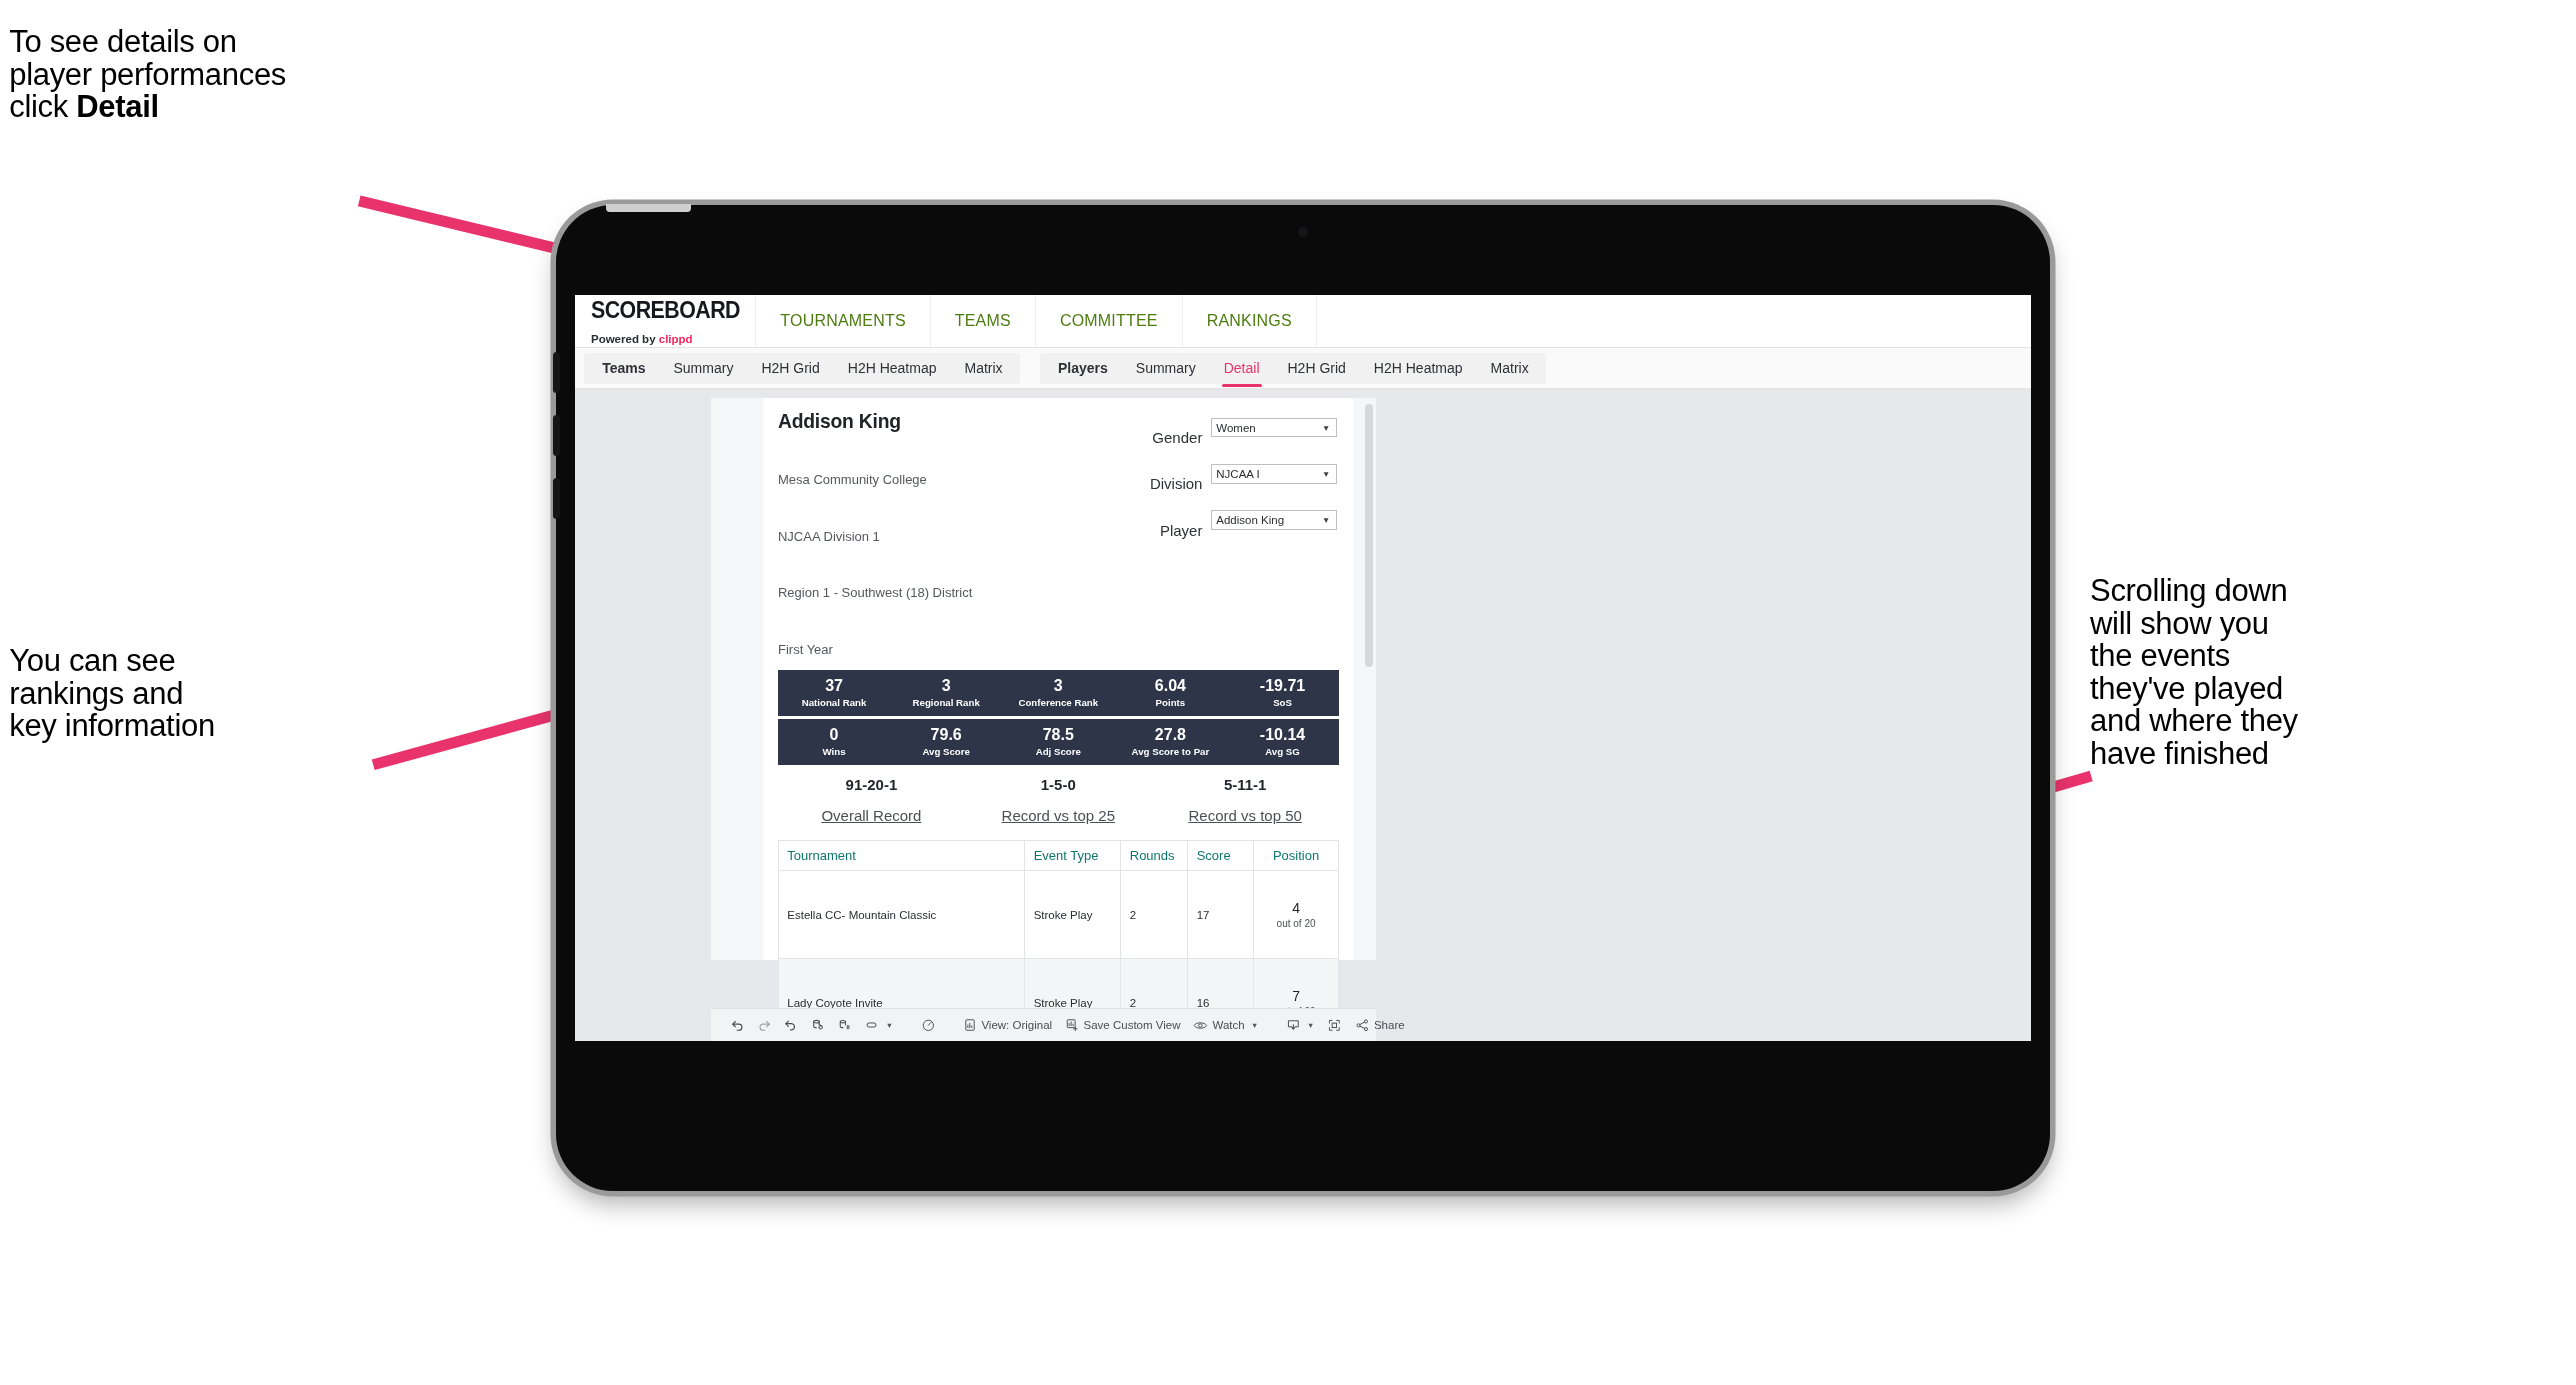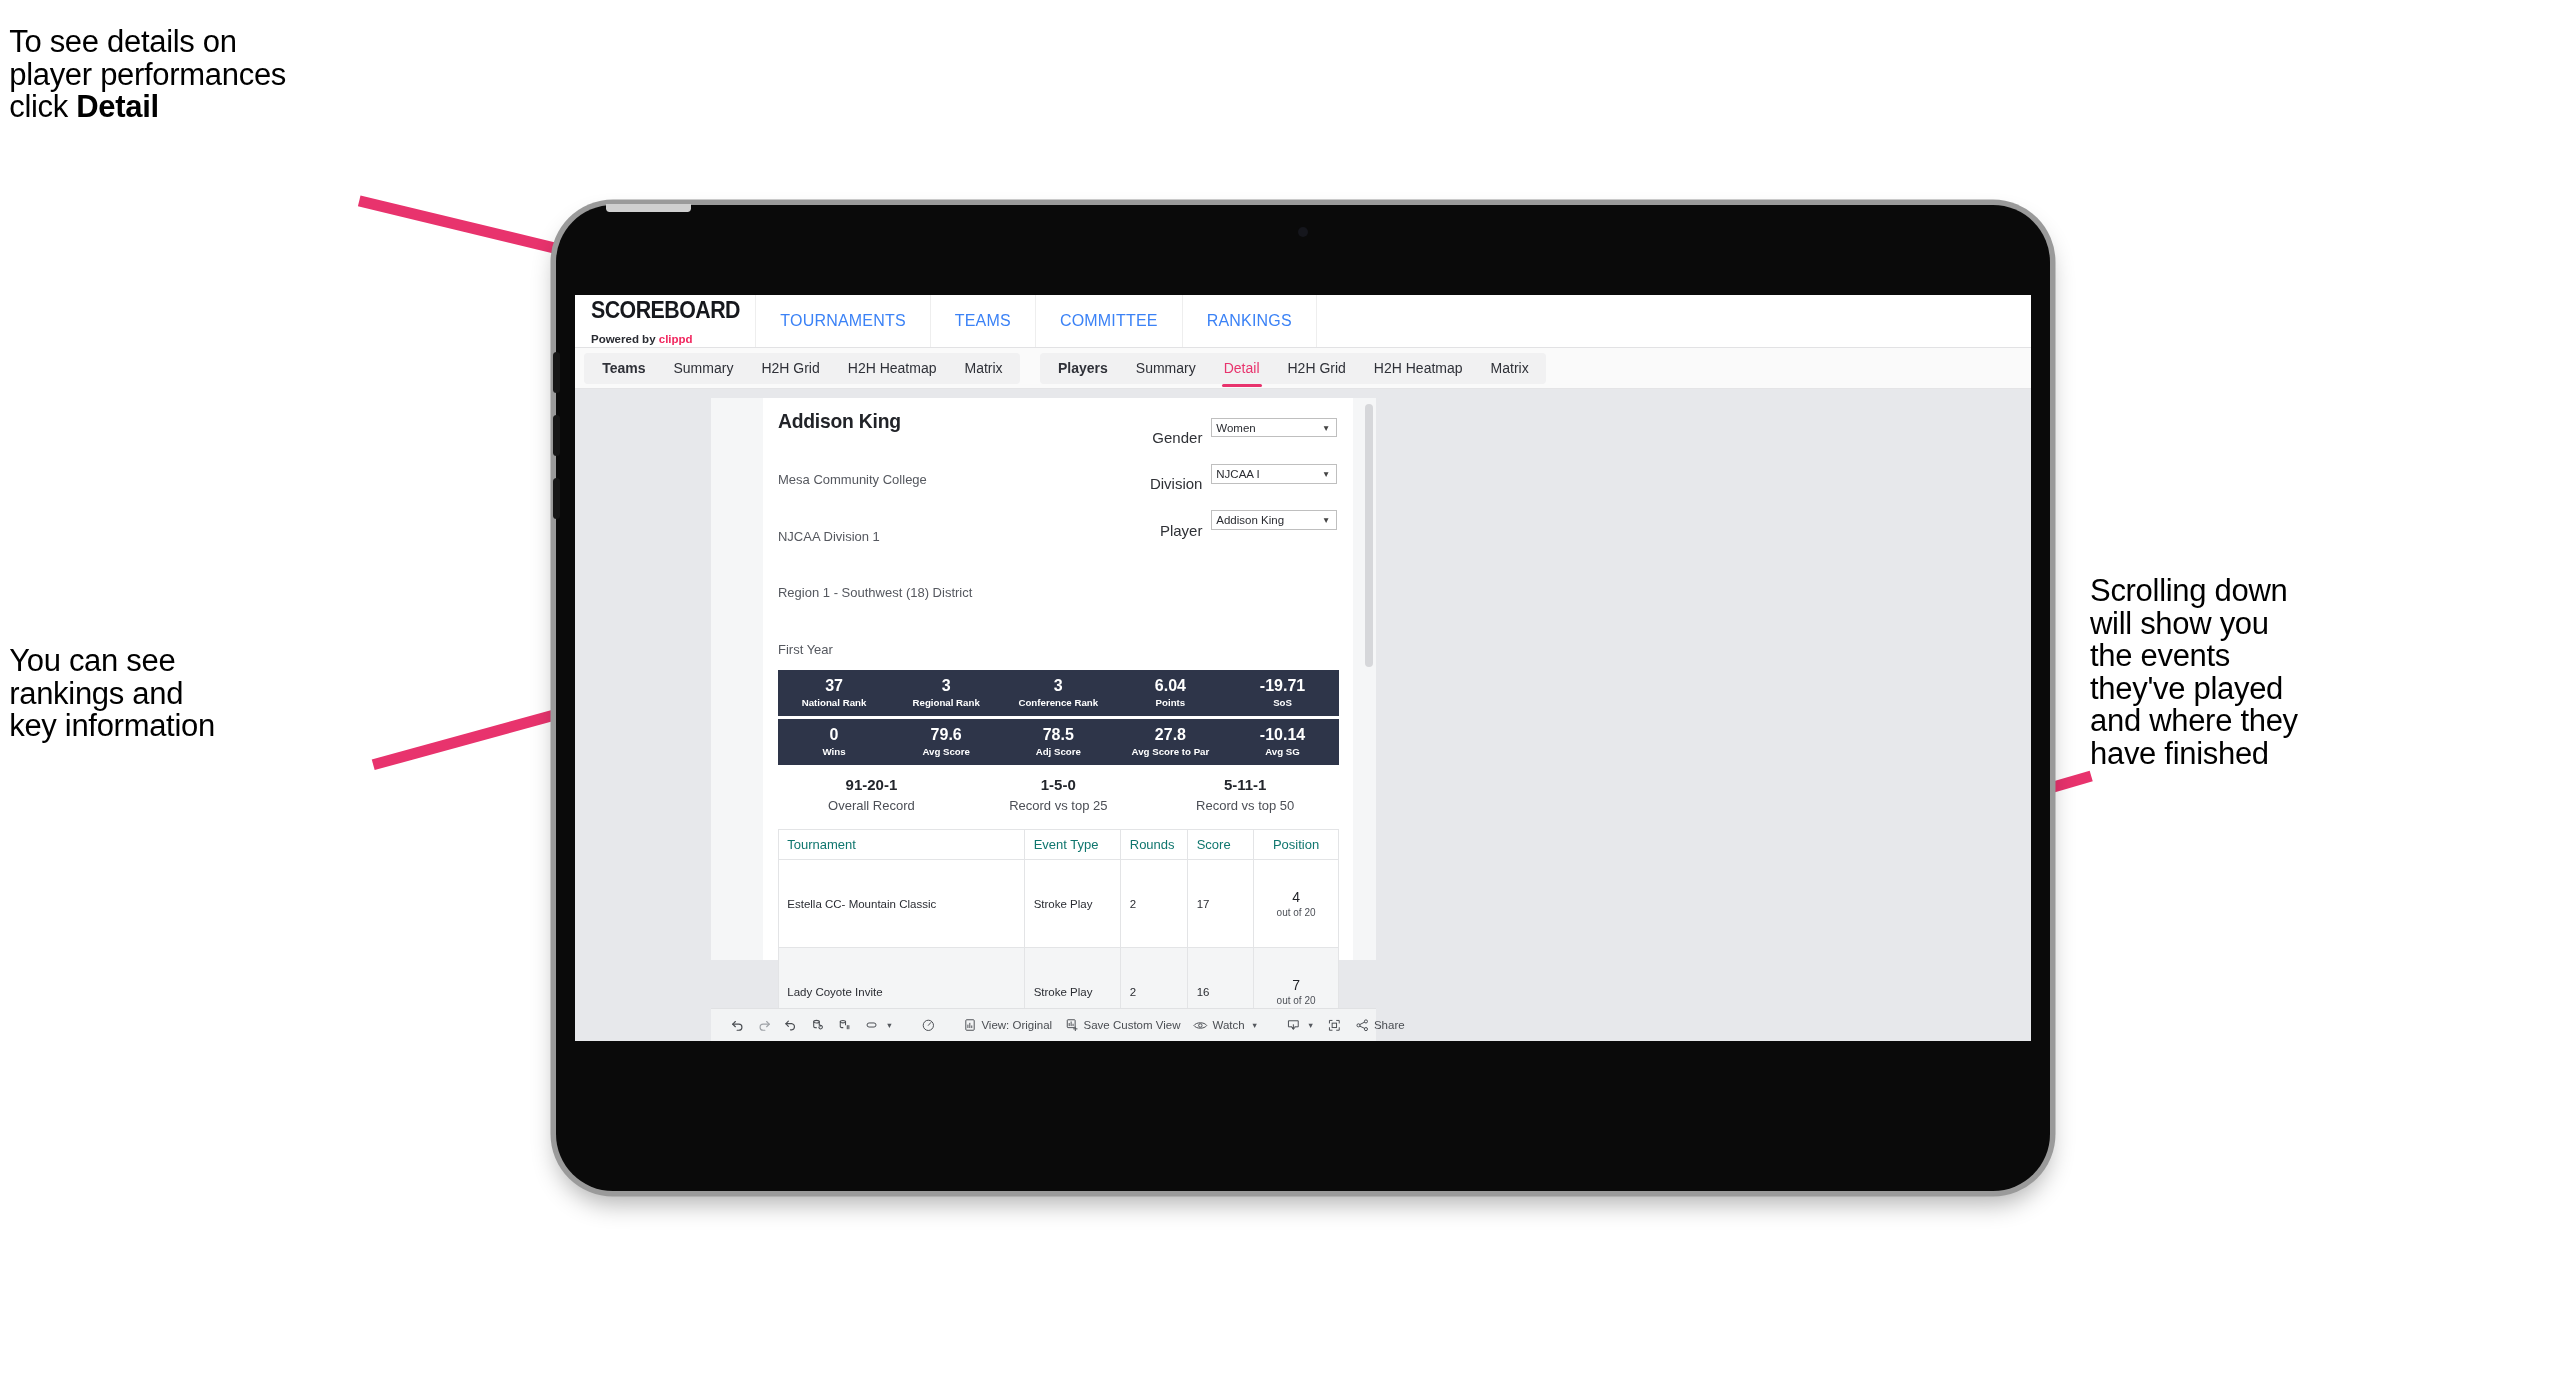--- a/index.html
+++ b/index.html
@@ -67,21 +67,21 @@
   #brand .word {
     font-family: "Liberation Sans Narrow","Liberation Sans",sans-serif;
     font-weight: 800; font-size: 23px; letter-spacing: -0.6px; color:#16181d;
     transform: scaleX(0.93); transform-origin: left center;
   }
   #brand .sub { font-size: 11.5px; color:#2a2c33; margin-top:9px; font-weight:600; }
   #brand .sub em { font-style: normal; color:#f1275f; font-weight:700; }
   .topnav { display:flex; align-items:center; }
   .topnav .item {
     padding: 0 24px; height: 100%; display:flex; align-items:center;
-    font-size: 16px; color:#3b82f6; letter-spacing: 0.2px;
+    font-size: 16px; color:#4d7c0f; letter-spacing: 0.2px;
     border-right: 0.9px solid #eeeeee;
   }
 
   
   #subnav {
     height: 41px; background:#fafafa; display:flex; align-items:center;
     gap: 0px; padding-left: 9.2px; border-bottom:0.9px solid #e4e4e6;
   }
   .pillgroup { display:flex; align-items:center; background:#f1f1f2;
                border-radius: 3.7px; height: 31px; padding: 0 3.7px; }
@@ -128,21 +128,21 @@
     height: 46px;
   }
   .statbar + .statbar { margin-top: 2.8px; }
   .statcell { flex:1; text-align:center; color:#ffffff; }
   .statcell .v { font-size: 16px; font-weight:700; line-height:1.05; }
   .statcell .l { font-size: 9.7px; font-weight:700; margin-top:1.8px; }
 
   .recordrow { display:flex; margin-top: 11px; }
   .recordrow .rc { flex:1; text-align:center; }
   .recordrow .rv { font-size: 15px; font-weight:700; color:#23262c; }
-  .recordrow .rl { font-size: 13px; color:#4c4f56; margin-top:5px; }
+  .recordrow .rl { font-size: 15px; color:#4c4f56; margin-top:14px;text-decoration:underline; }
 
   
   table.evt { width:100%; border-collapse: collapse; margin-top: 16.6px; }
   table.evt th, table.evt td {
     border: 0.9px solid #e3e4e6; font-size: 11.5px; color:#2b2d33;
     padding: 0 8.3px; text-align:left; vertical-align: middle;
   }
   table.evt th { height: 30px; font-weight:400; font-size:13px; color:#0f766e; }
   table.evt th.c, table.evt td.c { text-align:center; }
   table.evt td { height: 88px; }

